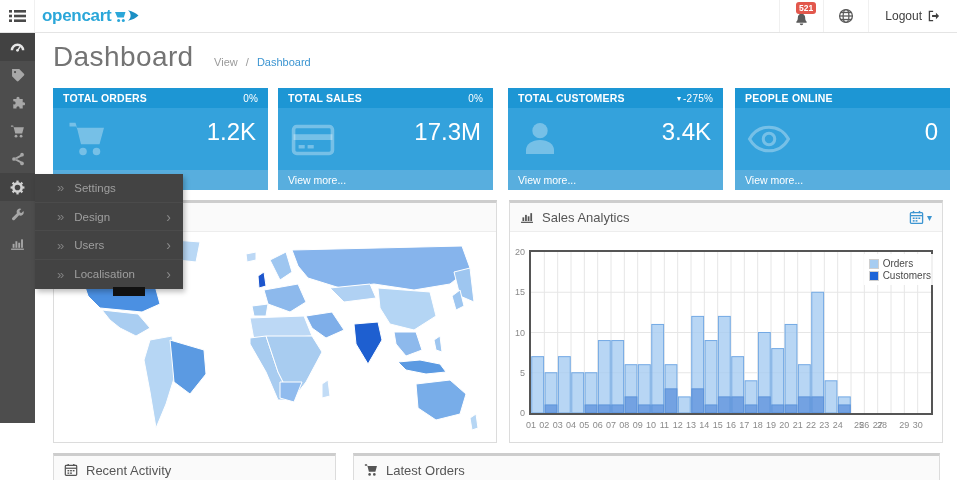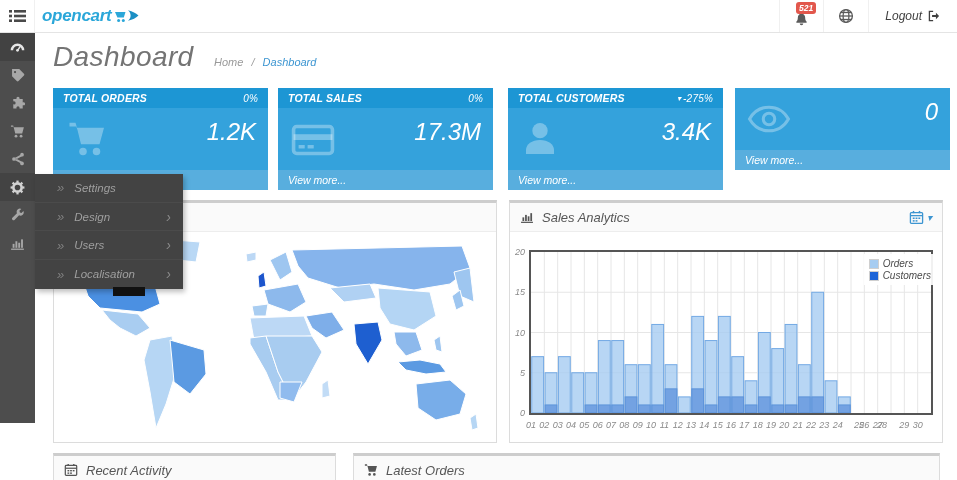--- a/index.html
+++ b/index.html
@@ -1,18 +1,18 @@
 <!DOCTYPE html>
 <html><head>
 <meta charset="utf-8">
 <style>
   * { box-sizing: border-box; margin: 0; padding: 0; }
   html,body { width:957px; height:480px; overflow:hidden; }
   body { font-family:"Liberation Sans", sans-serif; background:#fff; position:relative; }
-  .app { position:absolute; inset:0; width:957px; height:423px;font-style:italic; }
+  .app { position:absolute; inset:0; width:957px; height:423px; }
 
   
   .hdr { position:absolute; top:0; left:0; right:0; height:33px; background:#fff;
          border-bottom:1px solid #e4e4e4; z-index:40; display:flex; align-items:stretch; }
   .menu-toggle { width:35px; height:32px; border:none; background:#fff; border-right:1px solid #f0f0f0;
                  display:flex; align-items:center; justify-content:center; cursor:pointer; color:#4a4a4a; }
   .logo { display:flex; align-items:center; margin-left:7px; text-decoration:none; cursor:pointer; }
   .logo-text { color:#2ba7d9; font-size:17px; font-weight:700; letter-spacing:-0.3px; }
   .logo-mark { margin-left:3px; display:flex; }
   .hdr-spacer { flex:1; }
@@ -242,21 +242,21 @@
       <span class="chev">›</span>
     </div>
   </div>
   <div class="artifact"></div>
 
   <main class="content">
 
     <div class="page-head">
       <h1>Dashboard</h1>
       <nav class="breadcrumb">
-        <a>Home</a>
+        <a>View</a>
         <span class="sep">/</span>
         <a class="active">Dashboard</a>
       </nav>
     </div>
 
     <div class="tile" style="left:18px;">
       <div class="tile-head">
         <span>TOTAL ORDERS</span>
         <span class="tile-pct">
             <span>0%</span>
@@ -310,20 +310,26 @@
             <circle cx="12" cy="7" r="4.6"></circle>
             <path d="M12 12.6c4.8 0 8.4 2.6 8.4 6V21H3.6v-2.4c0-3.4 3.6-6 8.4-6z"></path>
           </svg>
         </span>
         <span class="tile-value">3.4K</span>
       </div>
       <div class="tile-foot">View more...</div>
     </div>
 
     <div class="tile" style="left:700px;">
+      <div class="tile-head">
+        <span>PEOPLE ONLINE</span>
+        <span class="tile-pct">
+            <span></span>
+          </span>
+      </div>
       <div class="tile-body">
         <span class="tile-icon" style="top:17px;">
           <svg width="44" height="28" viewBox="0 0 26 16">
             <path fill="none" stroke="currentColor" stroke-width="1.8" d="M1.5 8C4 3.6 8 1 13 1s9 2.6 11.5 7C22 12.4 18 15 13 15S4 12.4 1.5 8z"></path>
             <circle cx="13" cy="8" r="3.4" fill="none" stroke="currentColor" stroke-width="1.8"></circle>
           </svg>
         </span>
         <span class="tile-value">0</span>
       </div>
       <div class="tile-foot">View more...</div>

